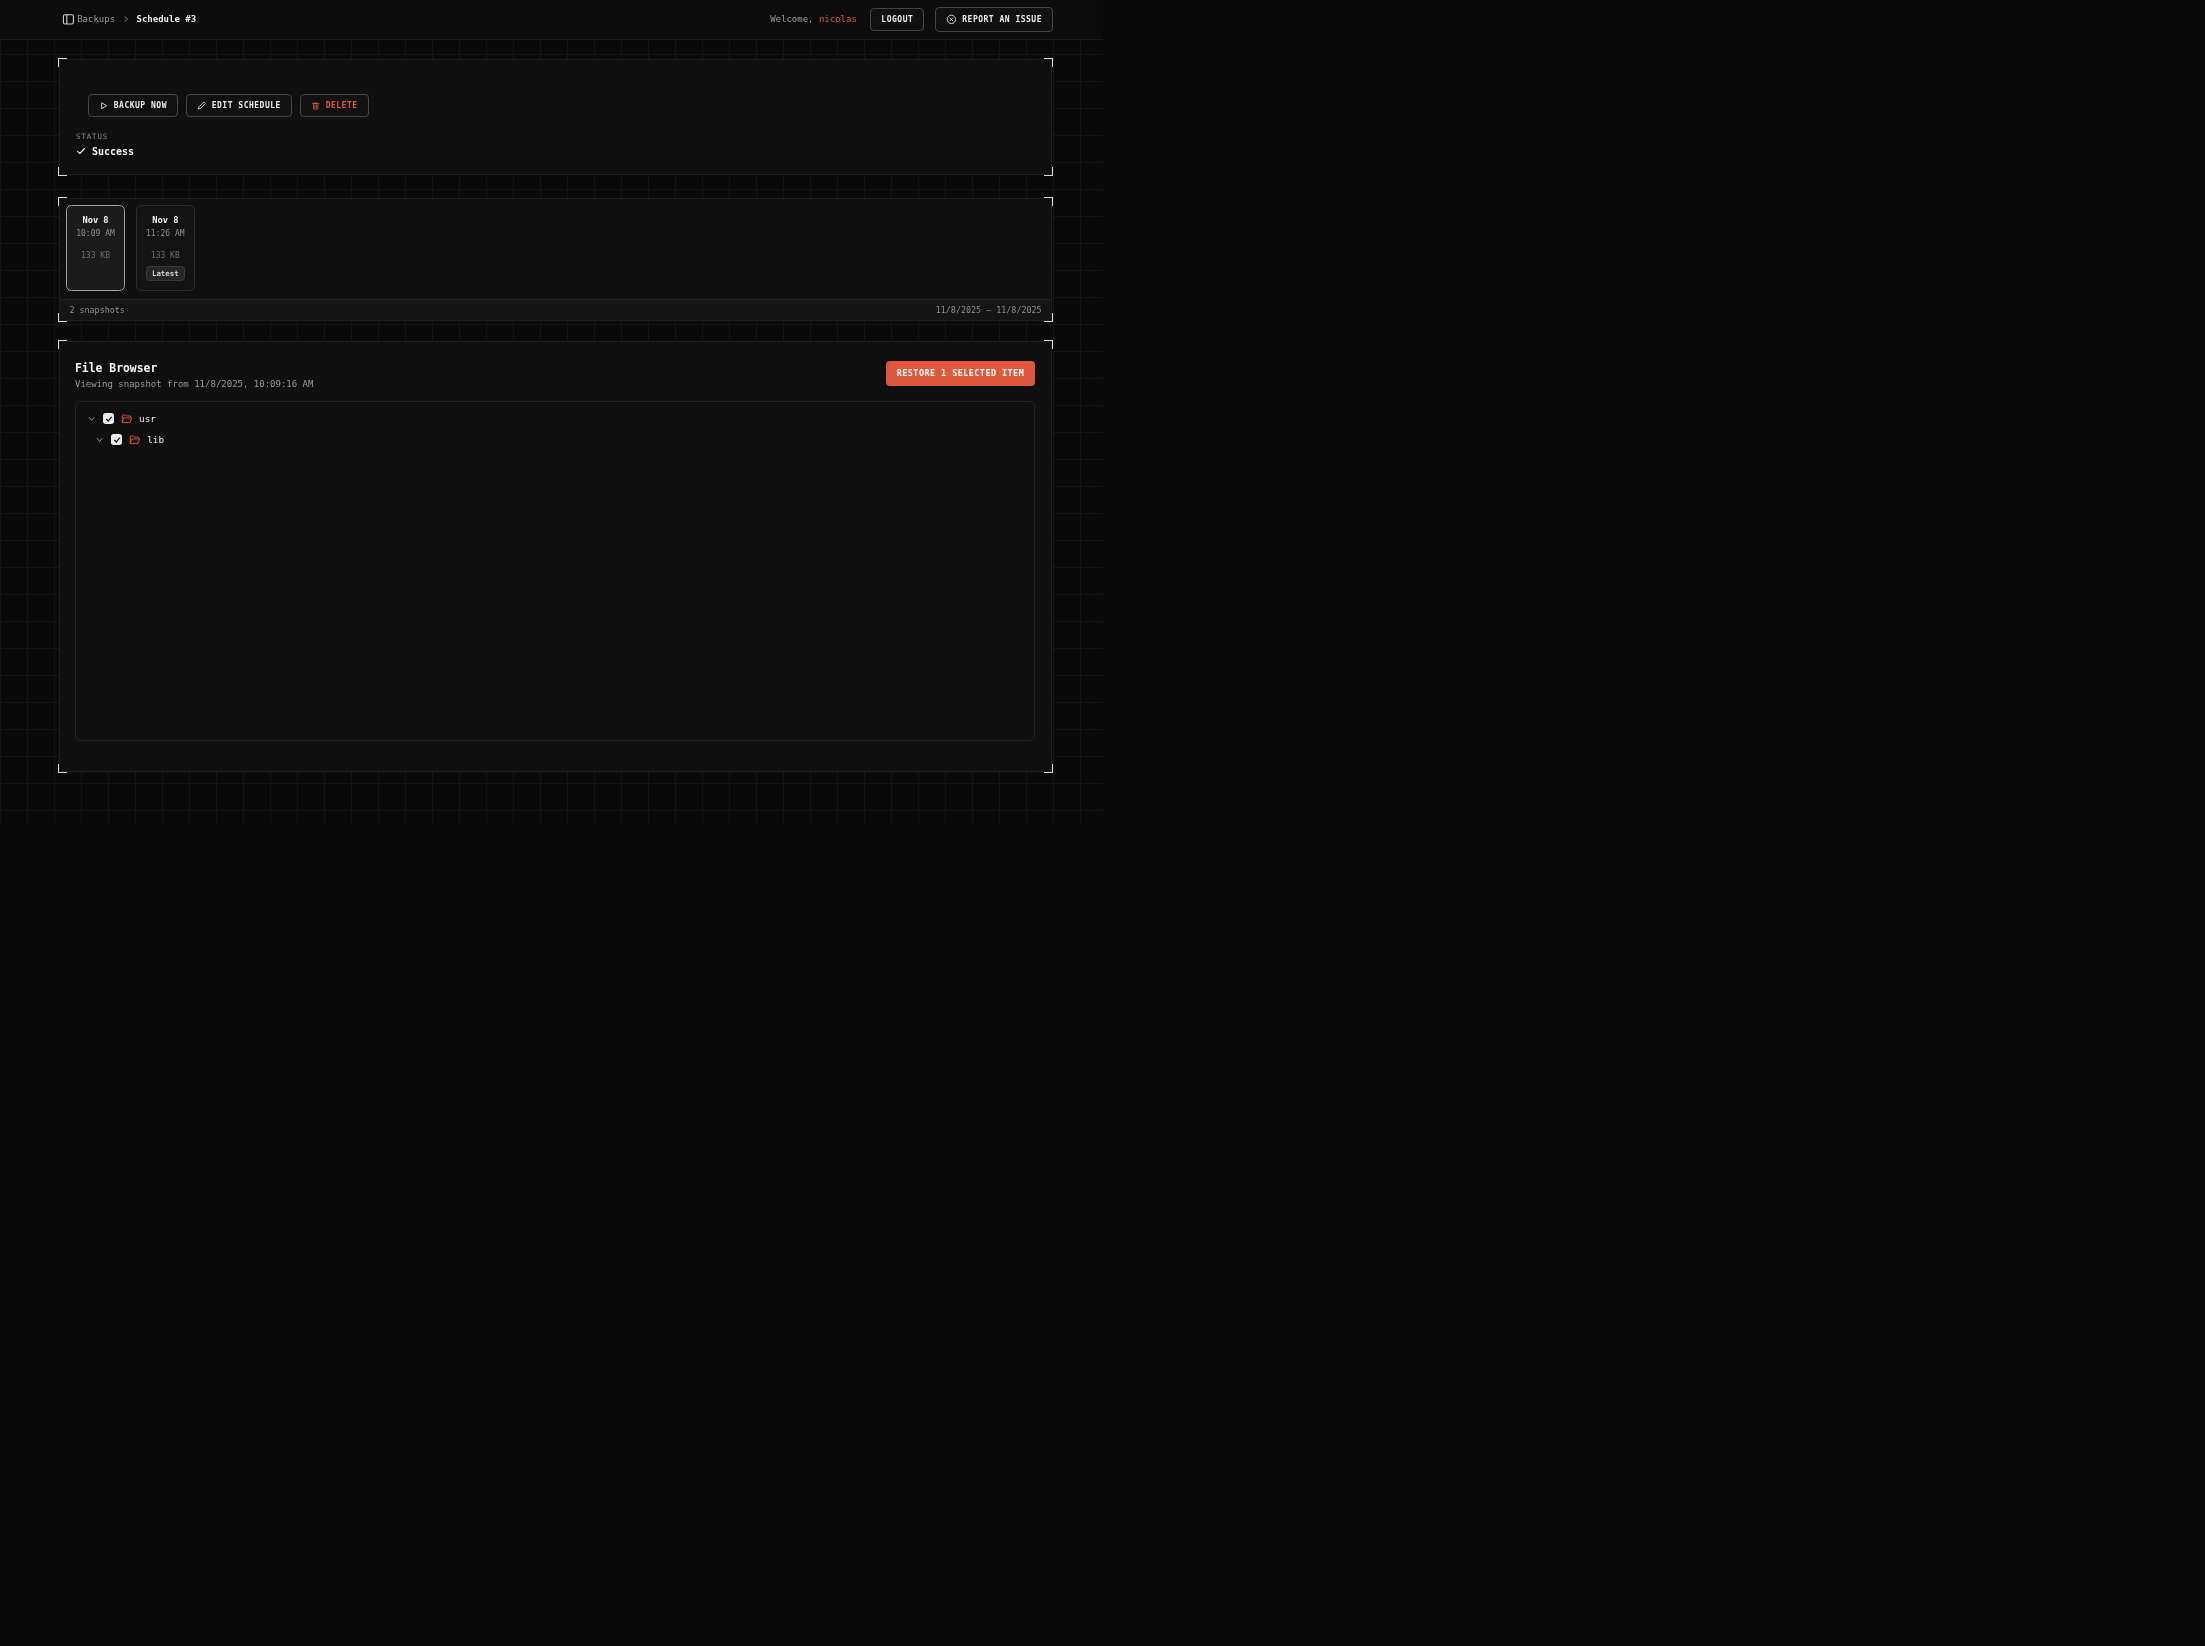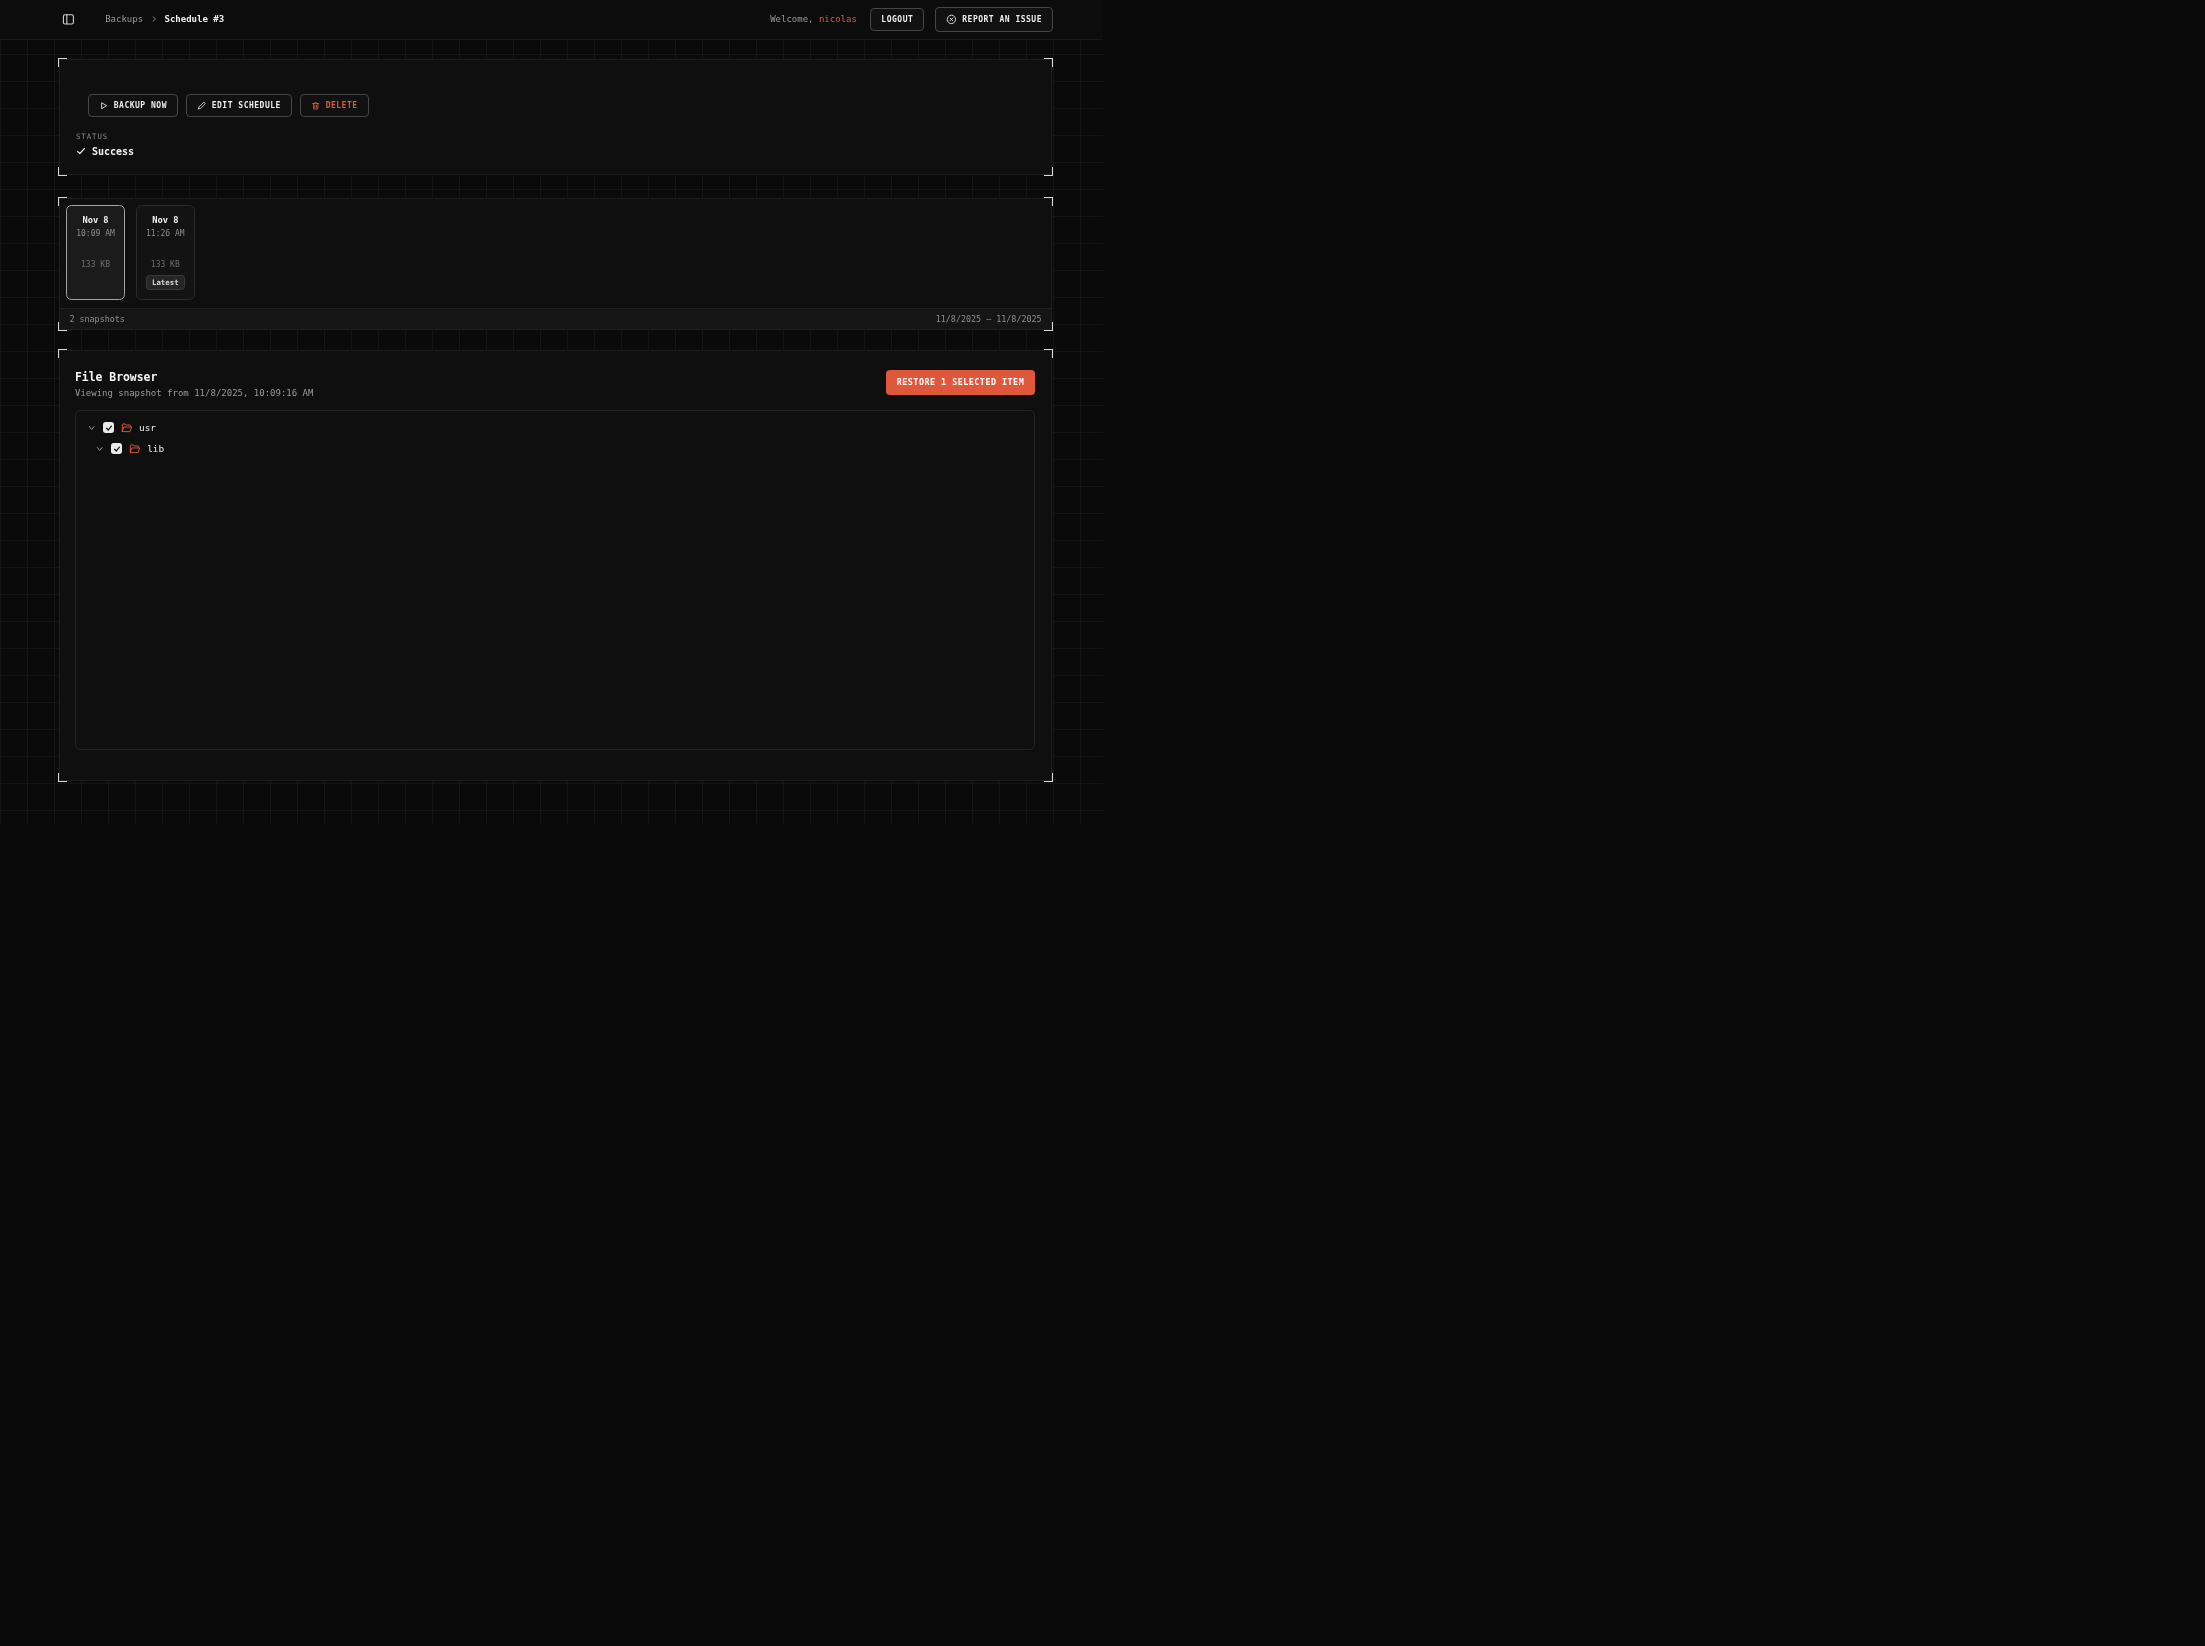--- a/index.html
+++ b/index.html
@@ -14,21 +14,21 @@
       linear-gradient(to right,#151515 0.7px,transparent 0.7px),
       linear-gradient(to bottom,#151515 0.7px,transparent 0.7px);
     background-size:27px 27px;
   }
   
   .topbar{
     height:40px; display:flex; align-items:center; justify-content:space-between;
     padding:0 50px 0 59px; background:#0c0c0c; border-bottom:0.7px solid #1b1b1b;
     position:relative; z-index:5;
   }
-  .tb-left{ display:flex; align-items:center; gap:28px; }
+  .tb-left{ display:flex; align-items:center; gap:0; }
   .icon-btn{ background:transparent; border:none; cursor:pointer; display:flex; align-items:center; padding:2.7px; }
   .breadcrumb{ display:flex; align-items:center; gap:6.7px; font-size:9px; }
   .bc-root{ color:#9a9a9a; cursor:pointer; }
   .bc-current{ color:#f0f0f0; font-weight:700; }
   .tb-right{ display:flex; align-items:center; gap:10.8px; }
   .welcome{ font-size:9px; color:#9a9a9a; margin-right:2.7px; }
   .accent{ color:var(--accent); }
   .bold{ font-weight:700; }
   .btn{
     display:inline-flex; align-items:center; gap:5.4px; cursor:pointer;
@@ -67,21 +67,21 @@
   
   .snapshots-panel{ margin-bottom:20px; }
   .snap-strip{ display:flex; gap:10.8px; padding:6px 6px 7.4px 6px; }
   .snap-card{
     width:59px; min-height:79px; padding:8.7px 5.4px; text-align:center;
     border:0.7px solid #2c2c2c; border-radius:5.4px; background:#131313; cursor:pointer;
   }
   .snap-card.selected{ border-color:#a3a3a3; background:#1b1b1b; }
   .snap-date{ font-size:8.7px; font-weight:700; color:#f2f2f2; }
   .snap-time{ font-size:8px; color:#8f8f8f; margin-top:4.7px; }
-  .snap-size{ font-size:8px; color:#6e6e6e; margin-top:22px; }
+  .snap-size{ font-size:8px; color:#6e6e6e; margin-top:13px; }
   .latest-badge{
     display:inline-block; margin-top:6px; padding:2px 5.4px; font-size:7.4px; font-weight:700;
     color:#d8d8d8; background:#262626; border:0.7px solid #3a3a3a; border-radius:3.4px;
   }
   .snap-footer{
     display:flex; justify-content:space-between; align-items:center; height:21.5px;
     padding:0 9.4px; background:#151515; border-top:0.7px solid #212121;
     font-size:8.4px; color:#8f8f8f;
   }
   

